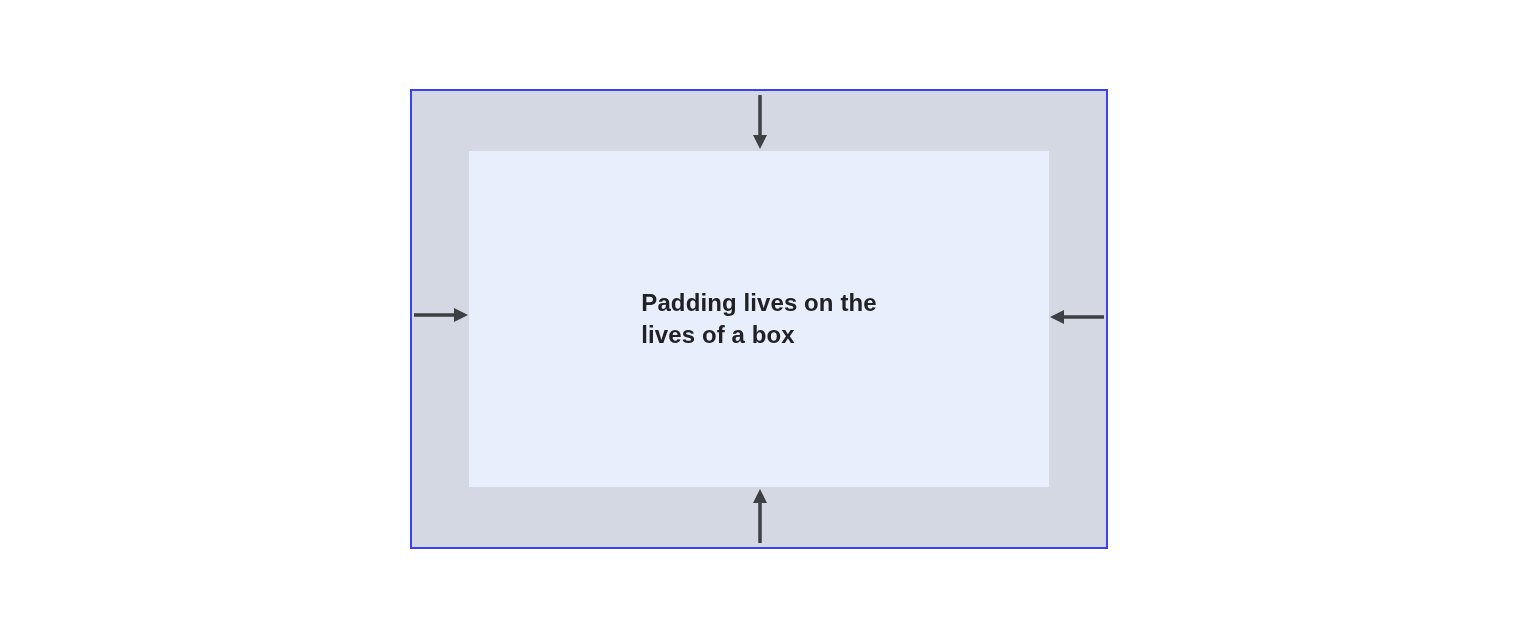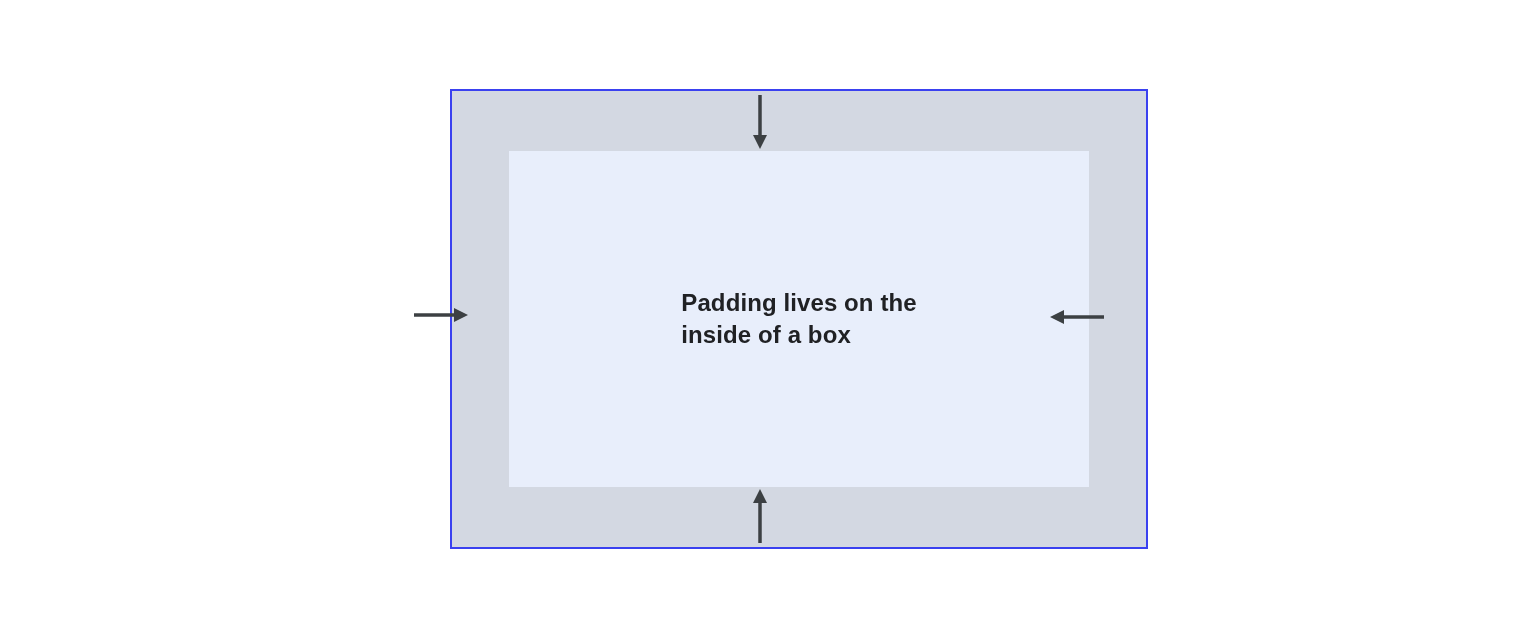--- a/index.html
+++ b/index.html
@@ -61,26 +61,26 @@
   .arrow-top    { left: 750px; top: 95px;  width: 20px; height: 54px; }
   .arrow-bottom { left: 750px; top: 489px; width: 20px; height: 54px; }
   .arrow-left   { left: 414px; top: 305px; width: 54px; height: 20px; }
   .arrow-right  { left: 1050px; top: 307px; width: 54px; height: 20px; }
 </style>
 </head>
 <body>
 
 <div class="canvas">
 
-  <div class="padding-box" style="background-color: rgb(211, 216, 226); border-color: rgb(58, 65, 240); margin-left: 40px;">
+  <div class="padding-box" style="background-color: rgb(211, 216, 226); border-color: rgb(58, 65, 240);">
 
     <div class="content-box" style="background-color: rgb(232, 238, 251);">
       <div class="caption" style="color: rgb(32, 33, 36);">
         <span>Padding lives on the</span><br>
-        <span>inside of a box</span>
+        <span>lives of a box</span>
       </div>
     </div>
   </div>
 
   <svg class="arrow arrow-top" viewBox="0 0 20 54" xmlns="http://www.w3.org/2000/svg" style="color: rgb(60, 64, 67);">
     <line x1="10" y1="0" x2="10" y2="42" stroke="currentColor" stroke-width="3.5"></line>
     <polygon points="3,40 17,40 10,54" fill="currentColor"></polygon>
   </svg>
 
   <svg class="arrow arrow-bottom" viewBox="0 0 20 54" xmlns="http://www.w3.org/2000/svg" style="color: rgb(60, 64, 67);">

